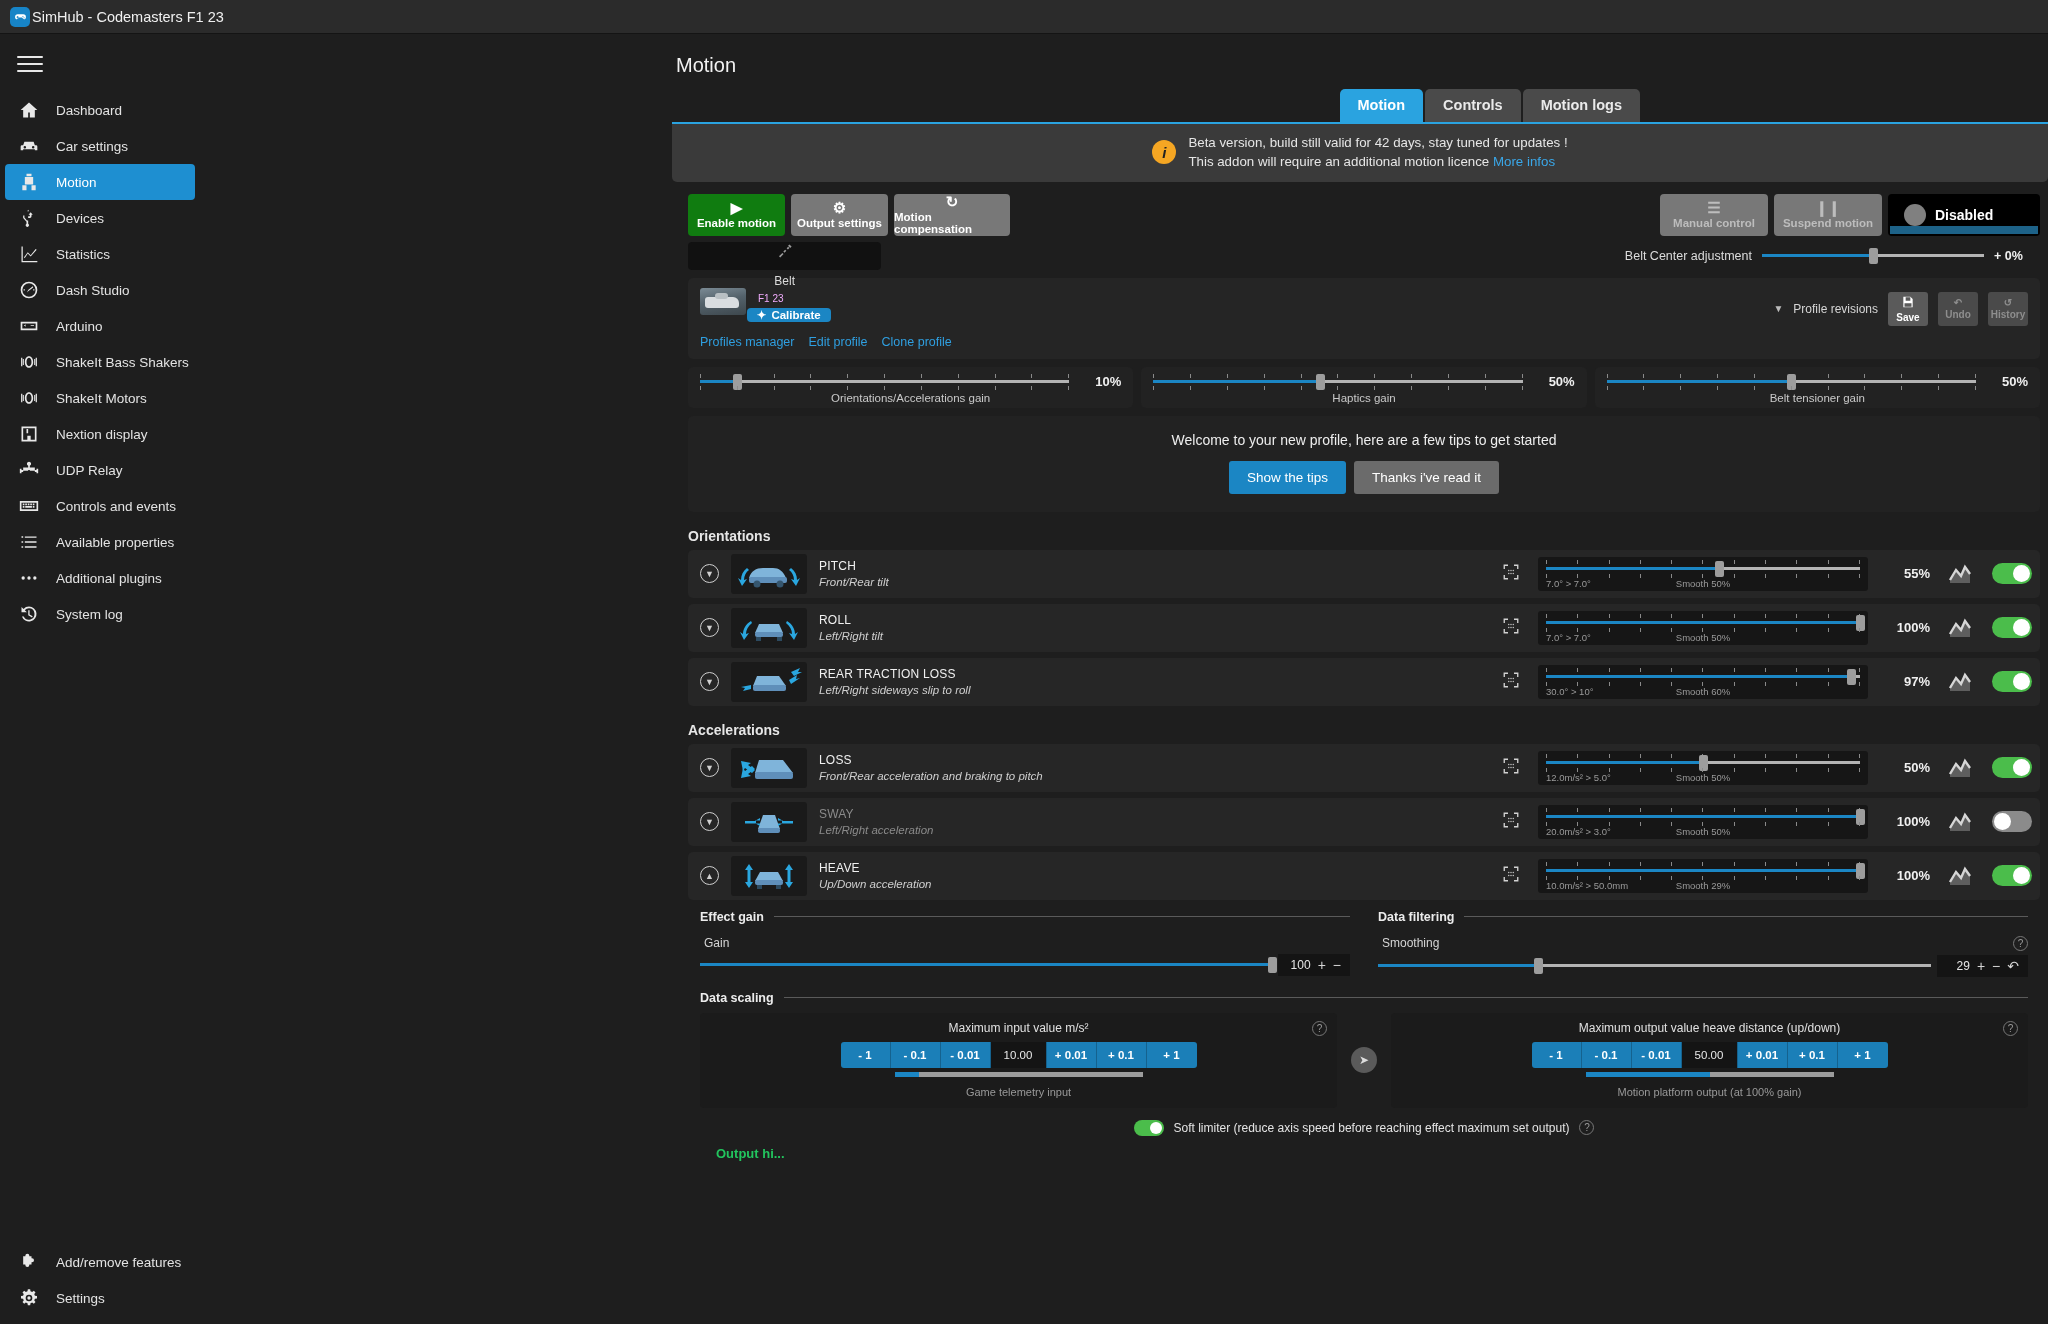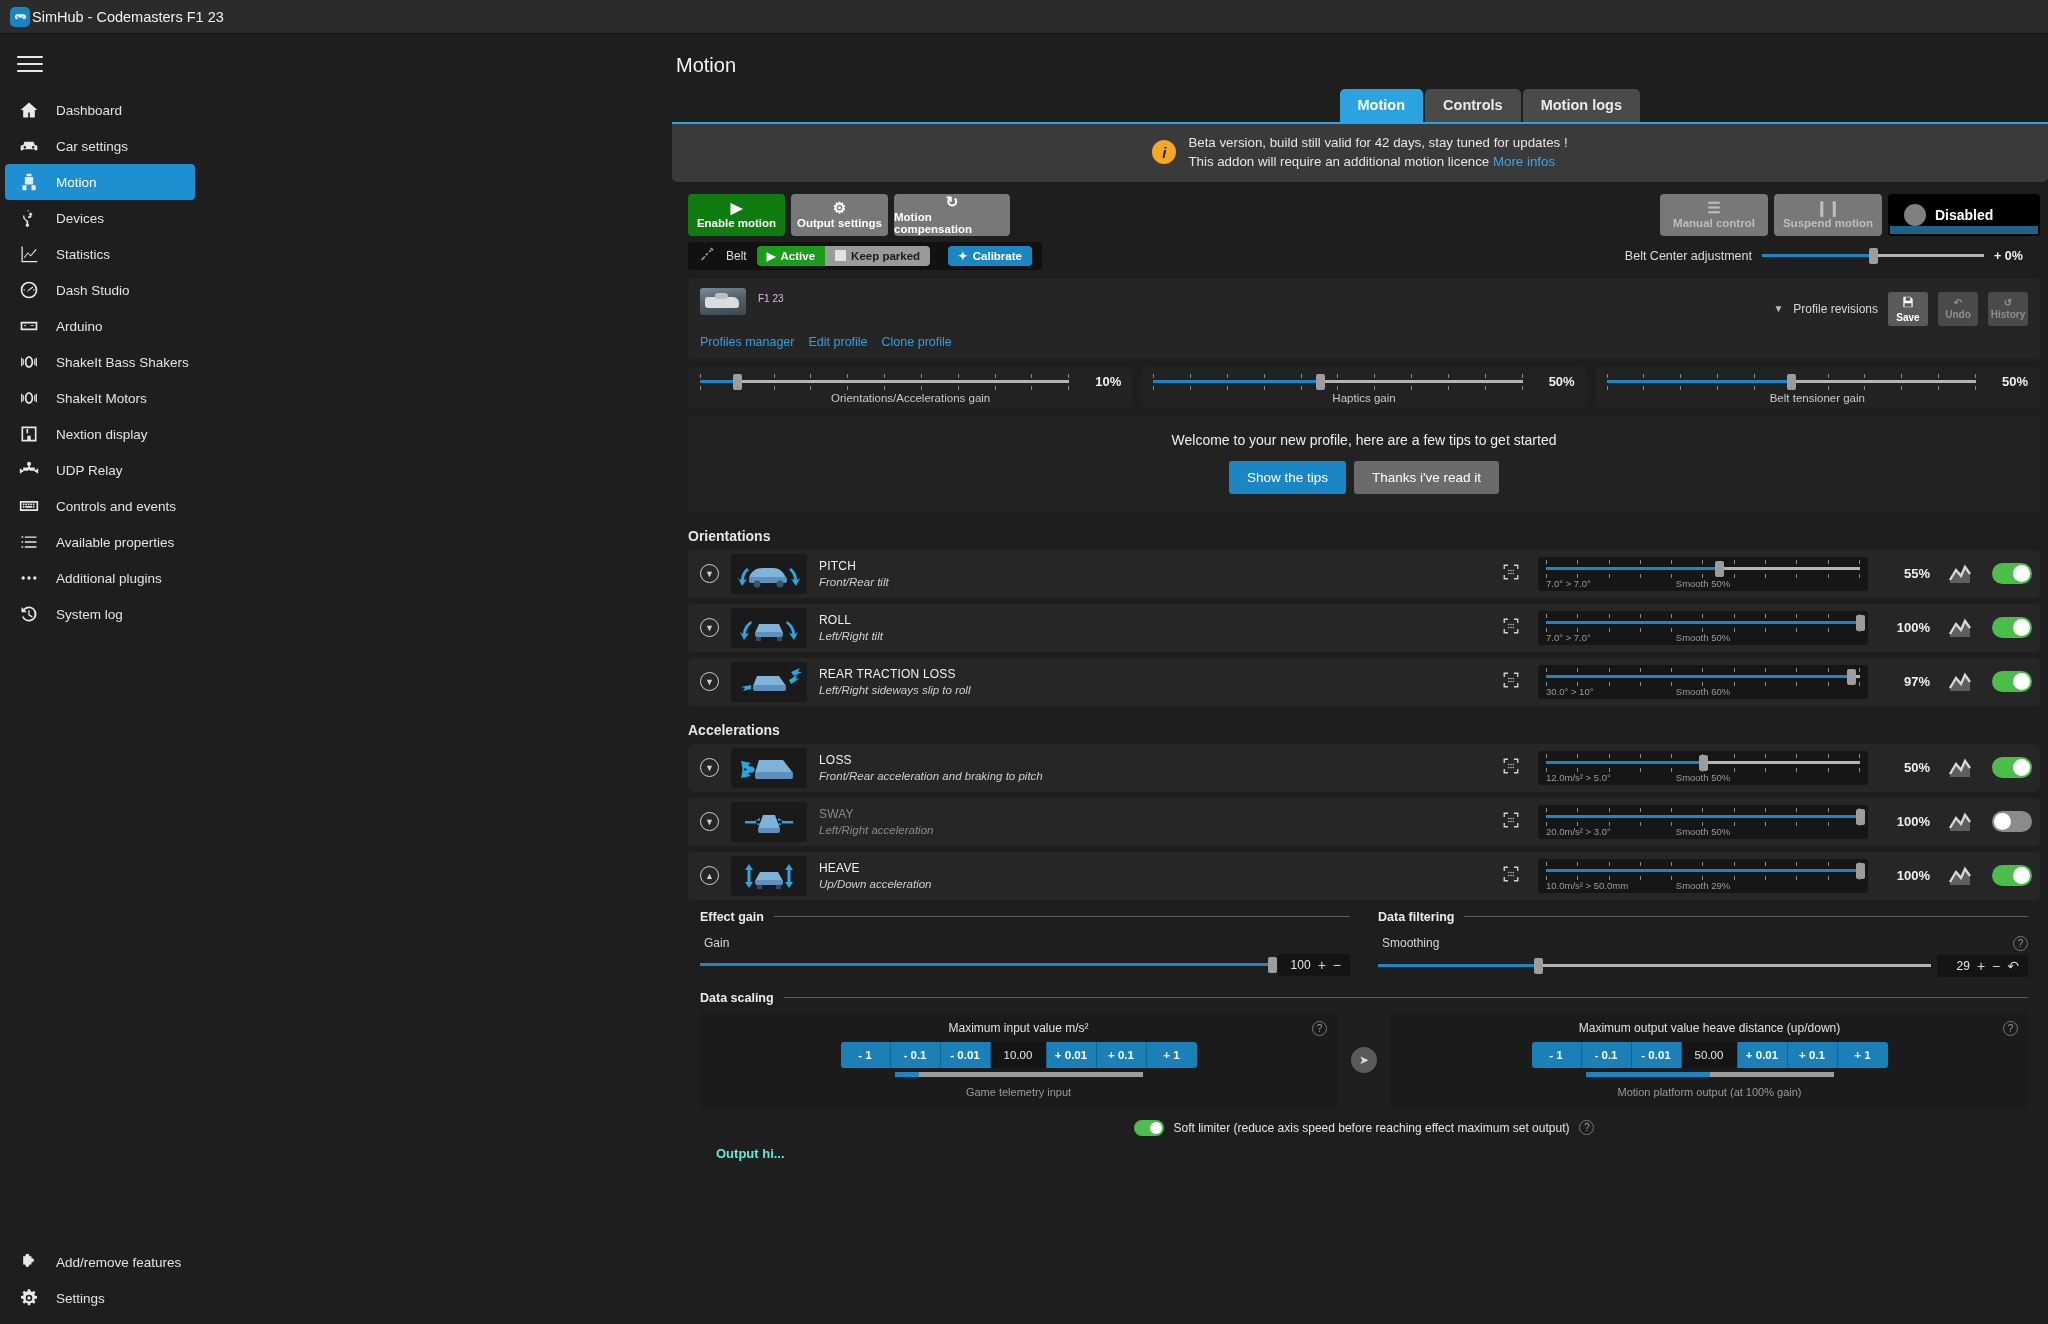--- a/index.html
+++ b/index.html
@@ -86,21 +86,21 @@
     display: flex; align-items: center; gap: 9px; padding-left: 16px;
   }
   .state-box .dot { width: 22px; height: 22px; border-radius: 50%; background: #808080; }
   .state-box .lbl { font-size: 14px; font-weight: bold; color: #fff; }
   .state-box .bar { position: absolute; left: 2px; right: 2px; bottom: 2px; height: 8px; background: #1d6288; }
 
   
   .beltrow { display: flex; align-items: center; margin: 6px 0 0 8px; gap: 0; }
   .beltgroup {
     background: #111; border-radius: 4px; height: 28px; display: flex; align-items: center;
-    gap: 10px; padding: 0 10px;
+    gap: 10px; padding: 0 10px; flex-direction: column;
   }
   .beltgroup .bname { font-size: 12px; color: #dcdcdc; }
   .seg { display: flex; border-radius: 4px; overflow: hidden; height: 20px; }
   .seg .s {
     display: flex; align-items: center; gap: 5px; padding: 0 10px; font-size: 11.5px;
     font-weight: bold; cursor: pointer;
   }
   .seg .s.on { background: #1a9c1a; color: #fff; }
   .seg .s.off { background: #9a9a9a; color: #1b1b1b; }
   .seg .s .sq { width: 11px; height: 11px; background: #e2e2e2; display:inline-block; }
@@ -223,21 +223,21 @@
   .steps .val { background: #141414; color: #e8e8e8; width: 56px; font-weight: normal; cursor: text; }
   .minibar { height: 5px; background: #9c9c9c; margin: 4px auto 0; width: 248px; position: relative; }
   .minibar i { position: absolute; left: 0; top: 0; height: 5px; background: #1b86c4; }
   .scalecard .sfoot { text-align: center; font-size: 11px; color: #999; margin-top: 9px; }
   .arrowbtn { width: 26px; height: 26px; border-radius: 50%; background: #5a5a5a; color: #ddd;
               display: flex; align-items: center; justify-content: center; font-size: 12px; flex:none; cursor:pointer;}
   .softline { display: flex; align-items: center; justify-content: center; gap: 10px; margin-top: 12px; }
   .softline .tg { width: 30px; height: 16px; border-radius: 8px; background: #4bbd4b; position: relative; cursor: pointer; }
   .softline .tg .k { position: absolute; top: 2px; right: 2px; width: 12px; height: 12px; border-radius: 50%; background: #fff; }
   .softline .sx { font-size: 12px; color: #e4e4e4; }
-  .lastline { font-size: 13px; font-weight: bold; color: #5eead4; margin: 10px 0 0 16px; }
+  .lastline { font-size: 13px; font-weight: bold; color: #22c55e; margin: 10px 0 0 16px; }
 </style>
 </head>
 <body>
 
 <div class="titlebar">
   <div class="logo">
     <svg width="13" height="13" viewBox="0 0 24 24" fill="#fff">
         <path d="M7 8h10a5 5 0 0 1 5 5v1a3 3 0 0 1-5.6 1.5L15 14H9l-1.4 1.5A3 3 0 0 1 2 14v-1a5 5 0 0 1 5-5zm-1 3v1.5H4.5V14H6v1.5h1.5V14H9v-1.5H7.5V11H6zm10.5 0a1 1 0 1 0 0 2 1 1 0 0 0 0-2zm2 2.5a1 1 0 1 0 0 2 1 1 0 0 0 0-2z"></path>
       </svg>
   </div>

